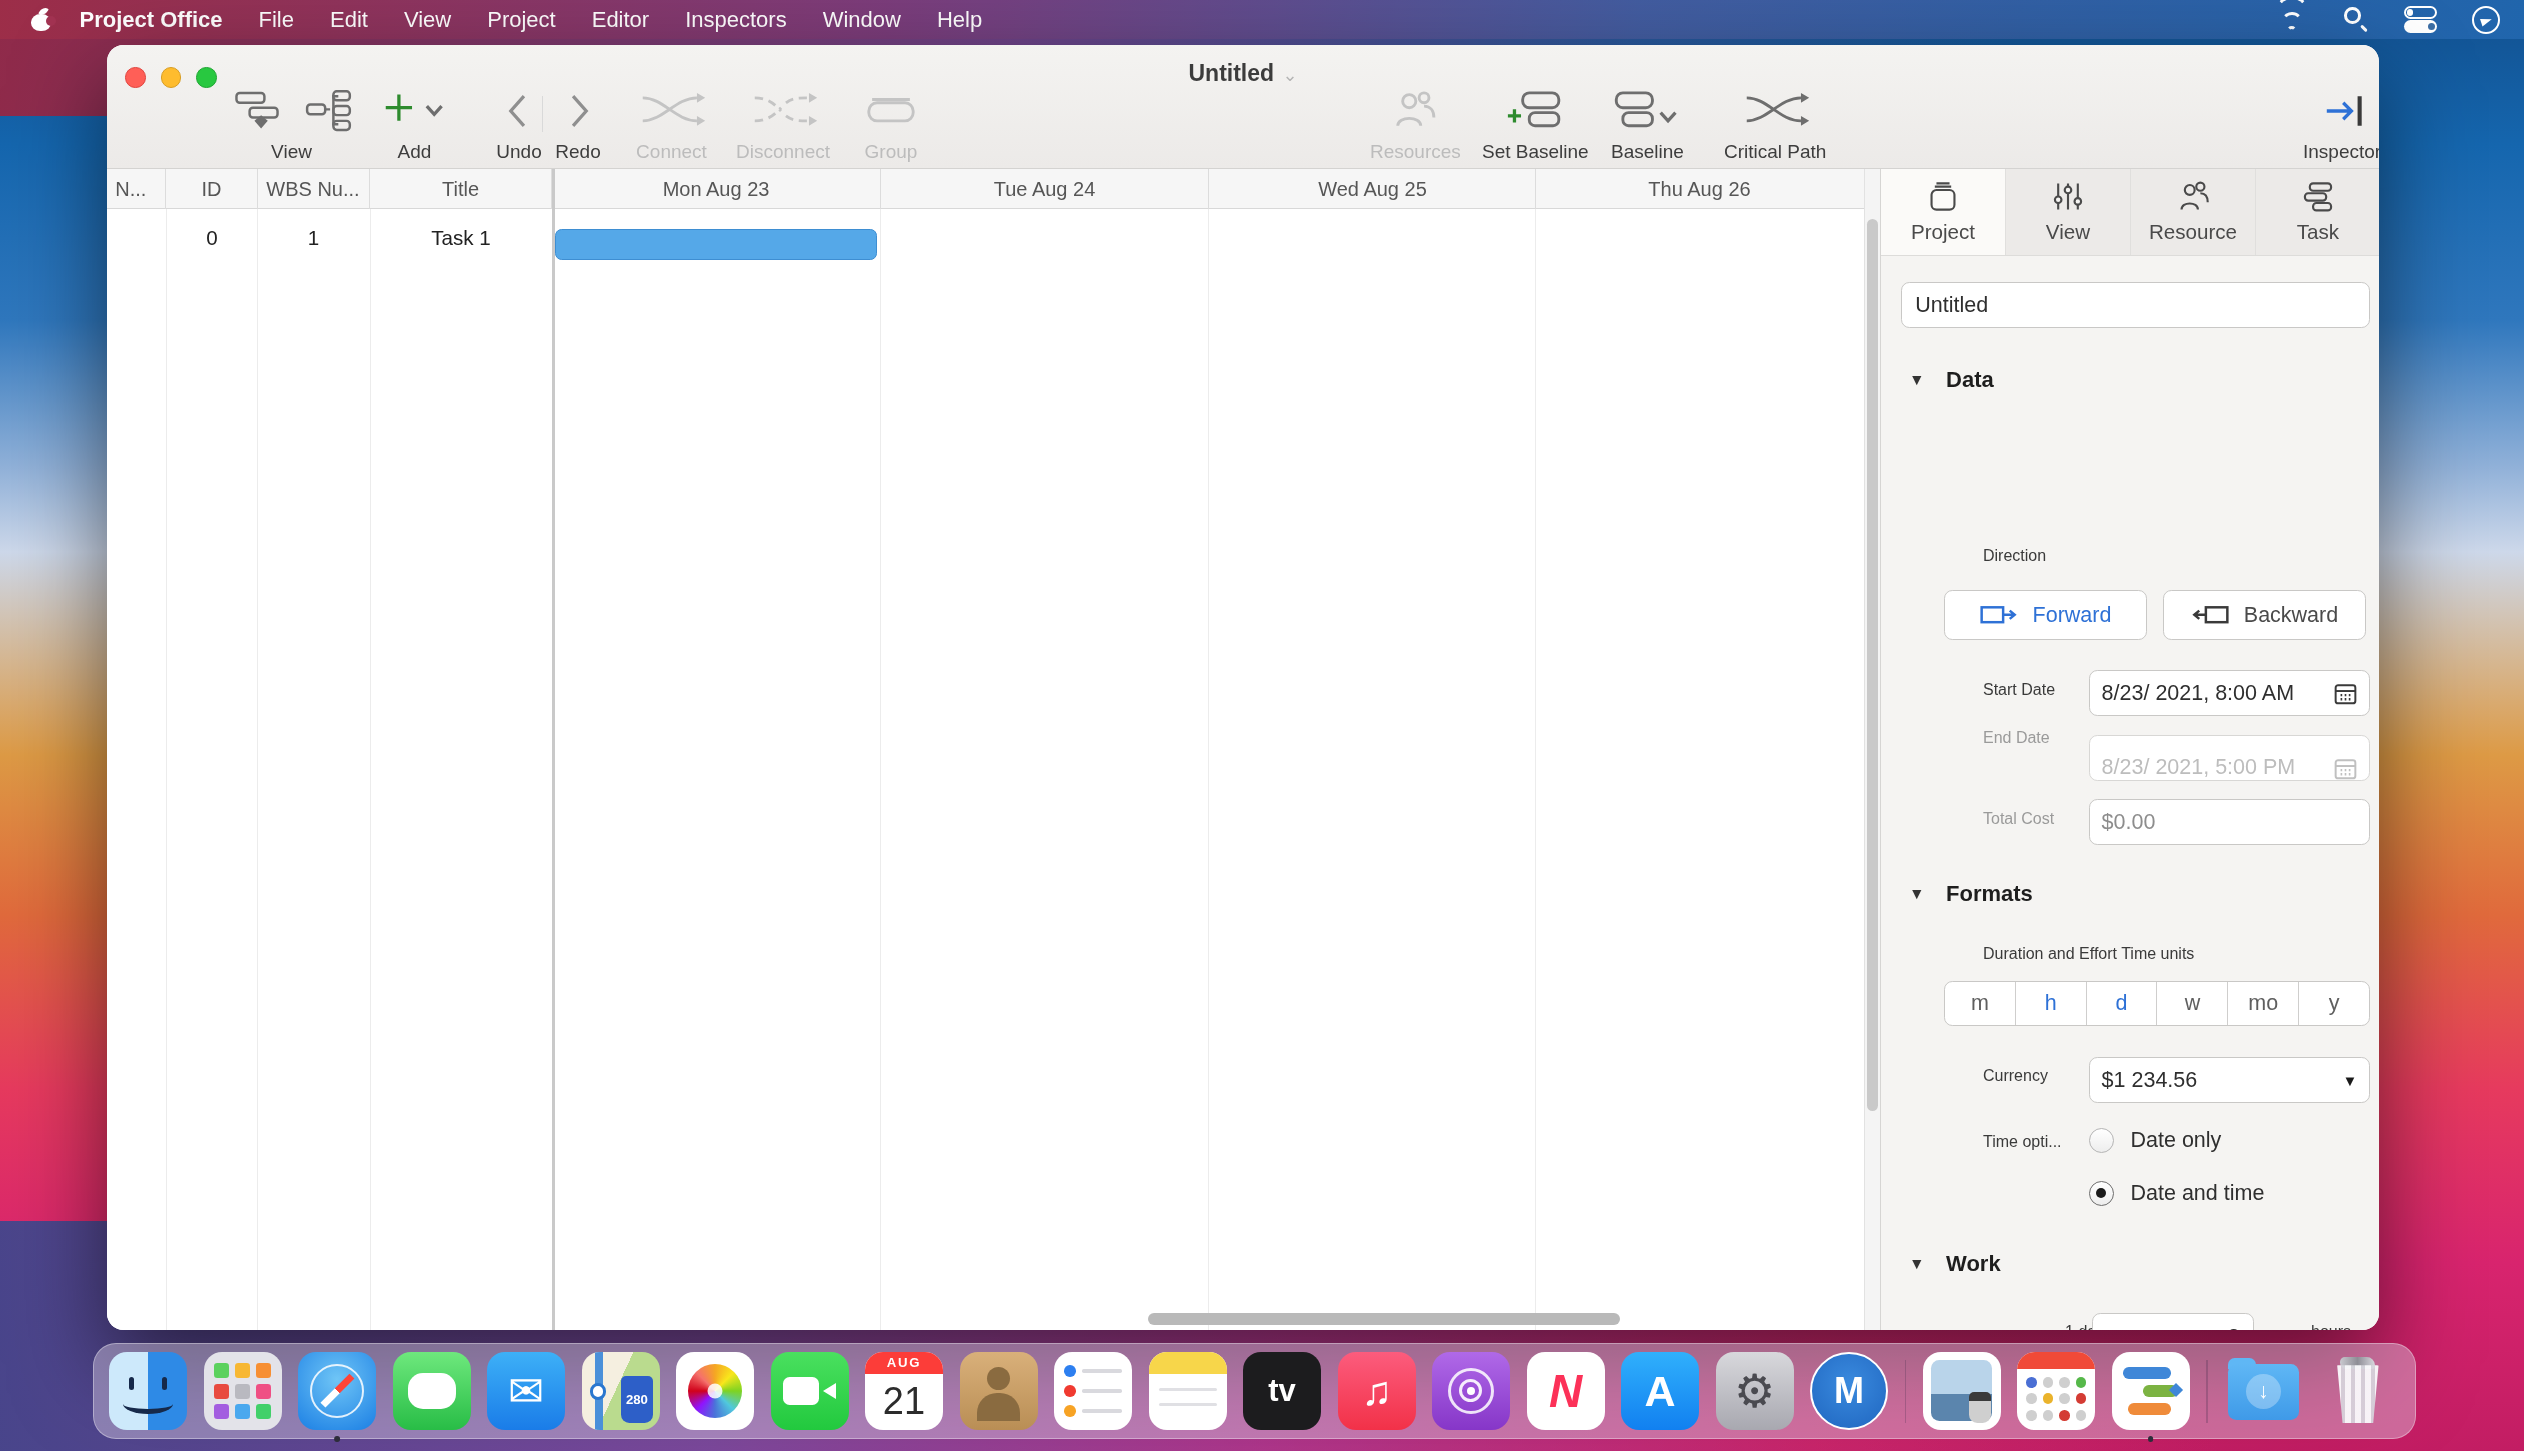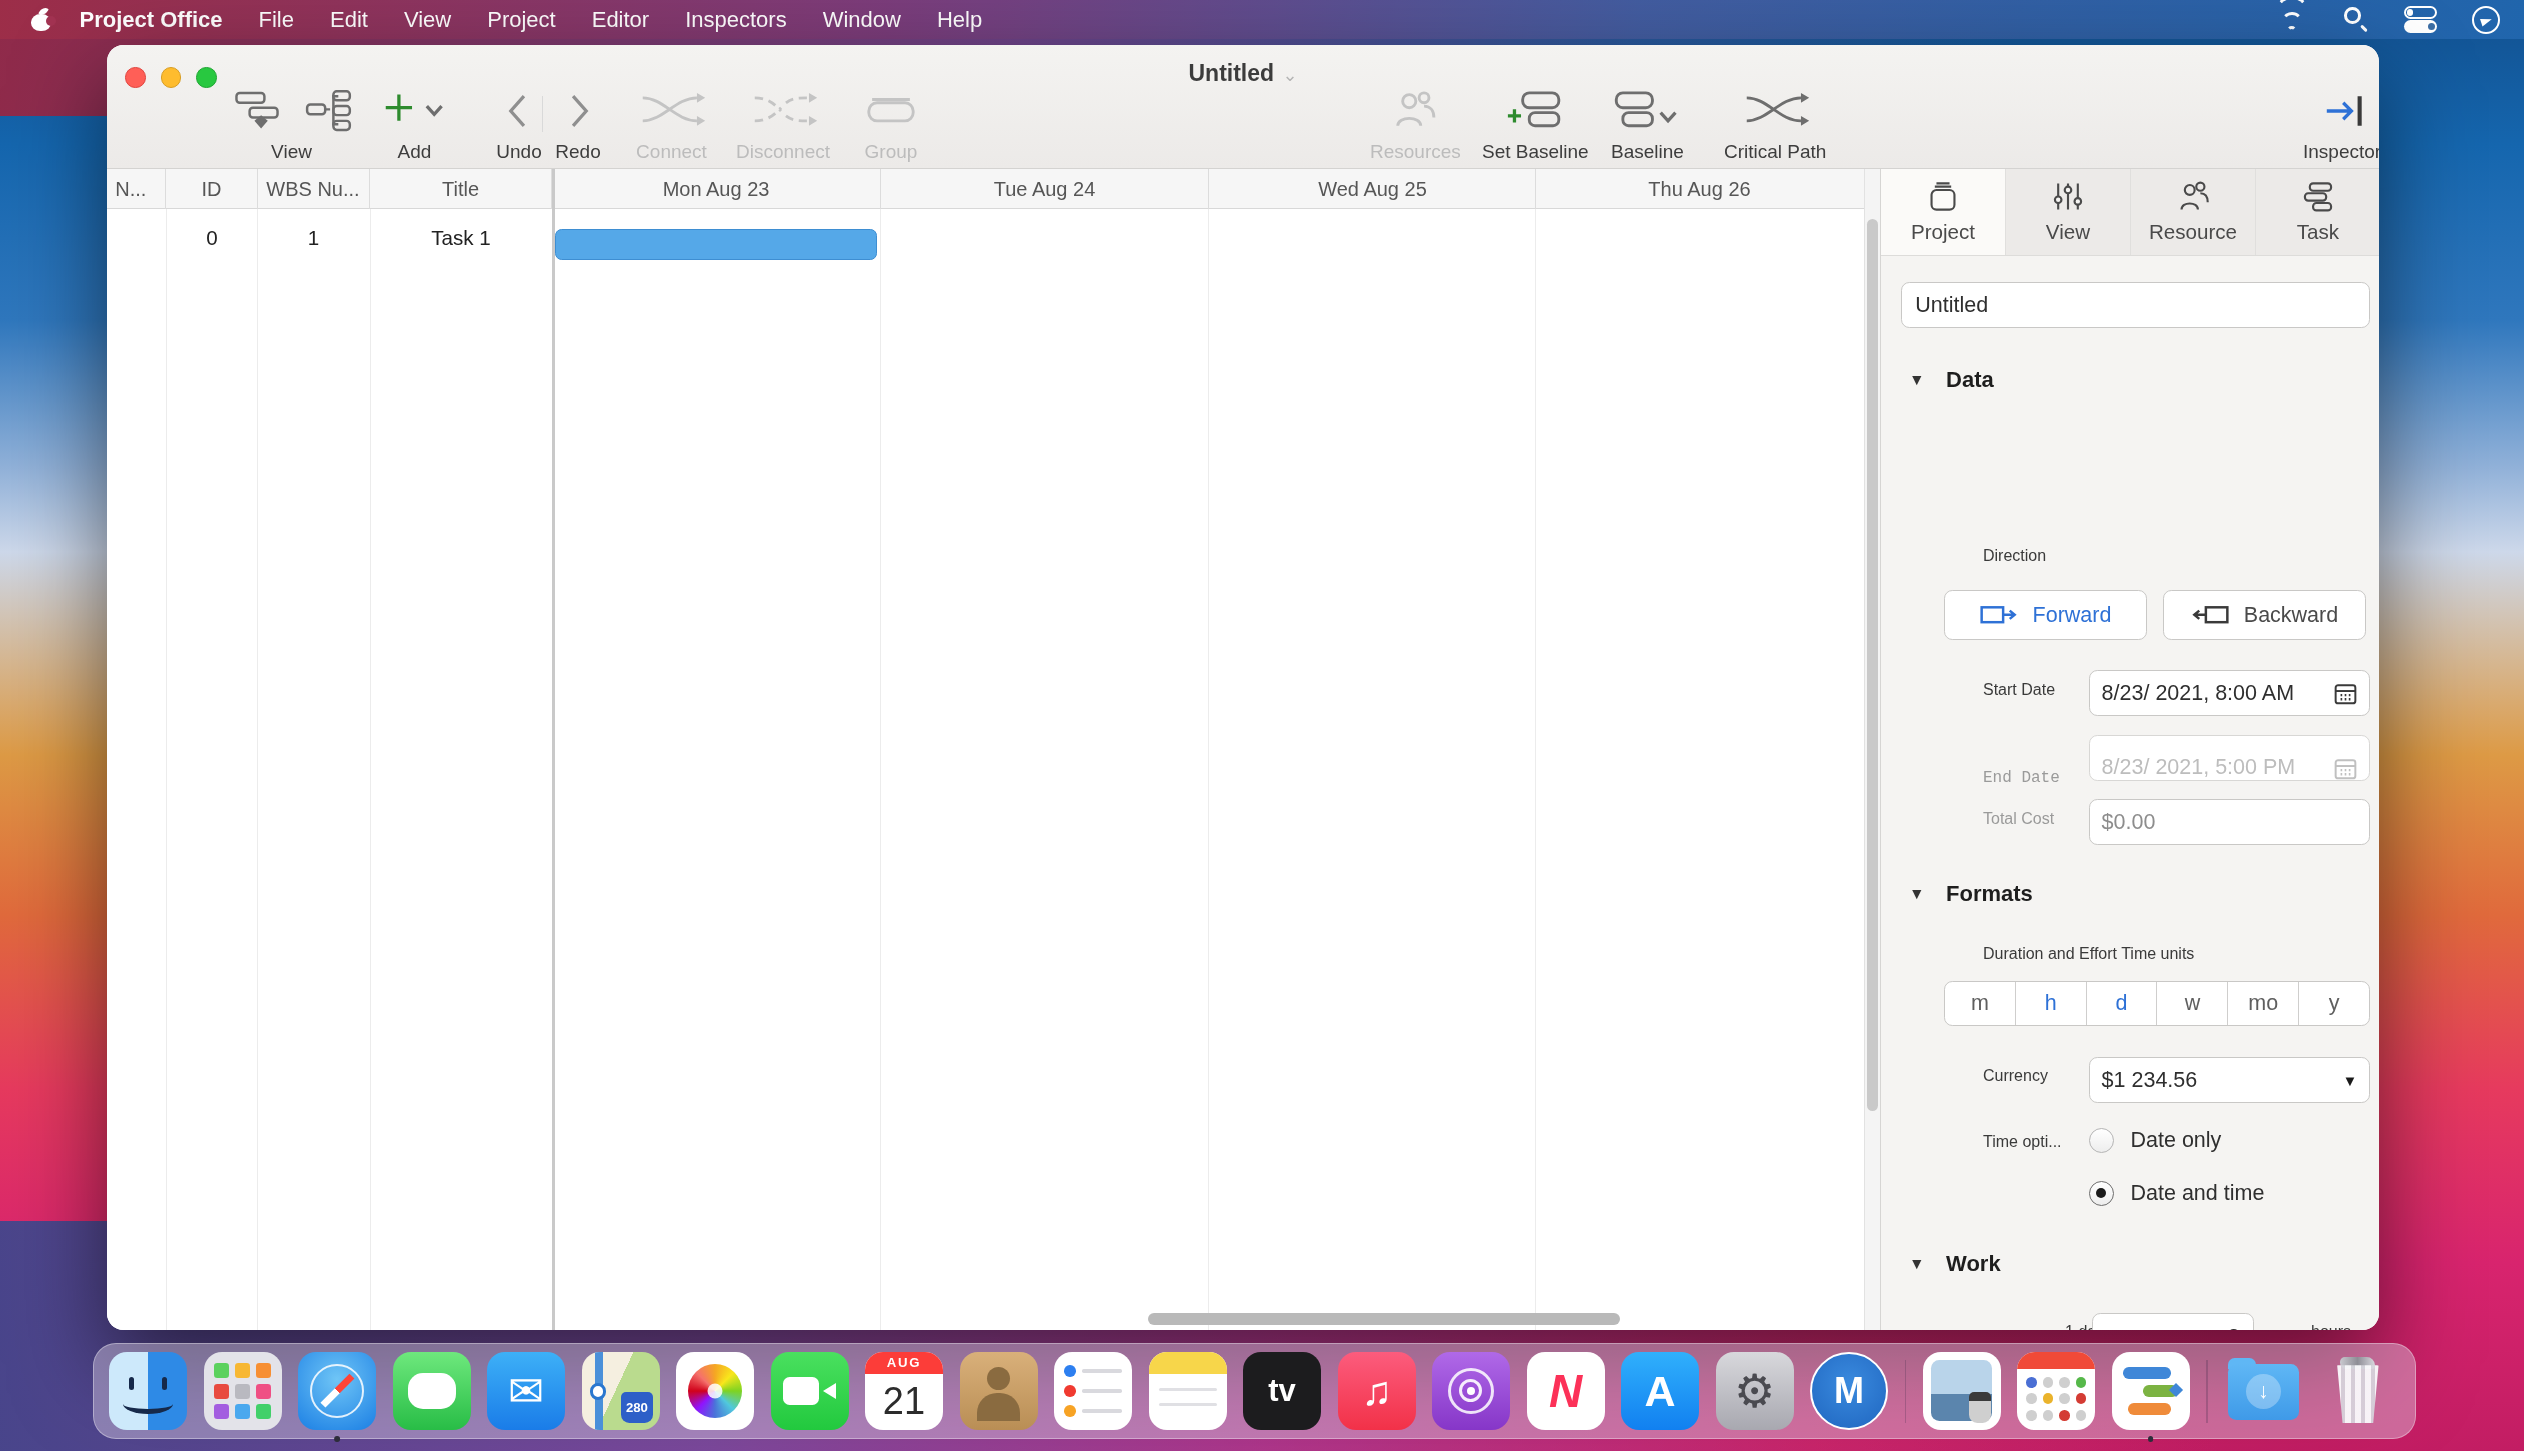--- a/index.html
+++ b/index.html
@@ -119,21 +119,21 @@
   .dk-launchpad span { border-radius:3.3px; }
   .dk-safari { background:radial-gradient(circle at 50% 35%,#6fc5f6,#1b7fe4); }
   .dk-safari .ring { position:absolute; left:11.6px; top:11.6px; width:54px; height:54px; border:2.5px solid rgba(255,255,255,.85); border-radius:50%; }
   .dk-safari .needle { position:absolute; left:36px; top:18px; width:6.6px; height:41px; background:linear-gradient(#ff4438 50%,#fff 50%); transform:rotate(45deg); }
   .dk-messages { background:linear-gradient(#6ee87d,#28bd46); }
   .dk-messages .bubble { width:48px; height:36px; background:#fff; border-radius:15px; }
   .dk-mail { background:linear-gradient(#3db0f7,#1a7ce8); color:#fff; font-size:43px; }
   .dk-maps { background:linear-gradient(115deg,#f5efe0 45%,#badb8e 45%); overflow:hidden; }
   .dk-maps .road { position:absolute; left:13.2px; top:0; width:8.3px; height:78px; background:#4a90d9; }
   .dk-maps .pin { position:absolute; left:8.3px; top:31px; width:16.5px; height:16.5px; background:#fff; border-radius:50%; border:3.3px solid #2a77cf; }
-  .dk-maps .shield { position:absolute; right:6.6px; bottom:6.6px; background:#2d5fc8; color:#fff; font-size:13.2px; font-weight:bold; padding:8px 5px; border-radius:5px 5px 8.3px 8.3px; }
+  .dk-maps .shield { position:absolute; right:6.6px; bottom:6.6px; background:#2d5fc8; color:#fff; font-size:13.2px; font-weight:bold; padding:16px 5px; border-radius:5px 5px 8.3px 8.3px; }
   .dk-photos { background:#fff; }
   .dk-photos .flower { width:54px; height:54px; border-radius:50%;
     background:conic-gradient(#f5a623,#f8e71c,#7ed321,#50c8dd,#4a74d9,#9013fe,#d0021b,#f5716b,#f5a623); }
   .dk-photos .flower::after { content:""; position:absolute; left:50%; top:50%; width:15px; height:15px; transform:translate(-50%,-50%); background:rgba(255,255,255,.85); border-radius:50%; }
   .dk-facetime { background:linear-gradient(#4ae05f,#22c93e); }
   .dk-facetime .cam { width:36px; height:28px; background:#fff; border-radius:6.6px; margin-right:3.3px; }
   .dk-facetime .tri { width:0; height:0; border-left:13.2px solid #fff; border-top:8.3px solid transparent; border-bottom:8.3px solid transparent; transform:scaleX(-1); }
   .dk-calendar { background:#fff; overflow:hidden; }
   .dk-calendar .band { position:absolute; top:0; left:0; width:100%; height:21.5px; background:#fc3d39; color:#fff; font-size:13.2px; font-weight:bold; text-align:center; line-height:21.5px; letter-spacing:1.7px; }
   .dk-calendar .day { position:absolute; top:21.5px; left:0; width:100%; height:56px; display:flex; align-items:center; justify-content:center; font-size:38px; font-weight:300; color:#2c2c2c; }
@@ -449,21 +449,21 @@
 
       <div class="insp-label" style="left:63px; top:512px;">Start Date</div>
       <div class="field insp-field" style="top:501px;">
         <span class="val">8/23/ 2021,  8:00 AM</span>
         <svg width="23" height="23" viewBox="0 0 28 28" fill="none" stroke="#3a3a3a" stroke-width="2.4">
           <rect x="2" y="4" width="24" height="22" rx="3"></rect>
             <path d="M2 11 h24"></path>
             <path d="M8 16 h2 M13 16 h2 M18 16 h2 M8 21 h2 M13 21 h2 M18 21 h2" stroke-width="2.8"></path>
         </svg>
       </div>
-      <div class="insp-label dim" style="left:63px; top:600px;font-family:Liberation Mono, monospace;">End Date</div>
+      <div class="insp-label dim" style="left:63px; top:560px;">End Date</div>
       <div class="field insp-field disabled" style="top:566px; color:#bdbdbd;align-items:flex-end;">
         <span class="val">8/23/ 2021,  5:00 PM</span>
         <svg width="23" height="23" viewBox="0 0 28 28" fill="none" stroke="#c0c0c0" stroke-width="2.4">
           <rect x="2" y="4" width="24" height="22" rx="3"></rect>
             <path d="M2 11 h24"></path>
             <path d="M8 16 h2 M13 16 h2 M18 16 h2 M8 21 h2 M13 21 h2 M18 21 h2" stroke-width="2.8"></path>
         </svg>
       </div>
       <div class="insp-label dim" style="left:63px; top:641px;">Total Cost</div>
       <div class="field insp-field" style="top:630px; color:#8d8d8d;">

